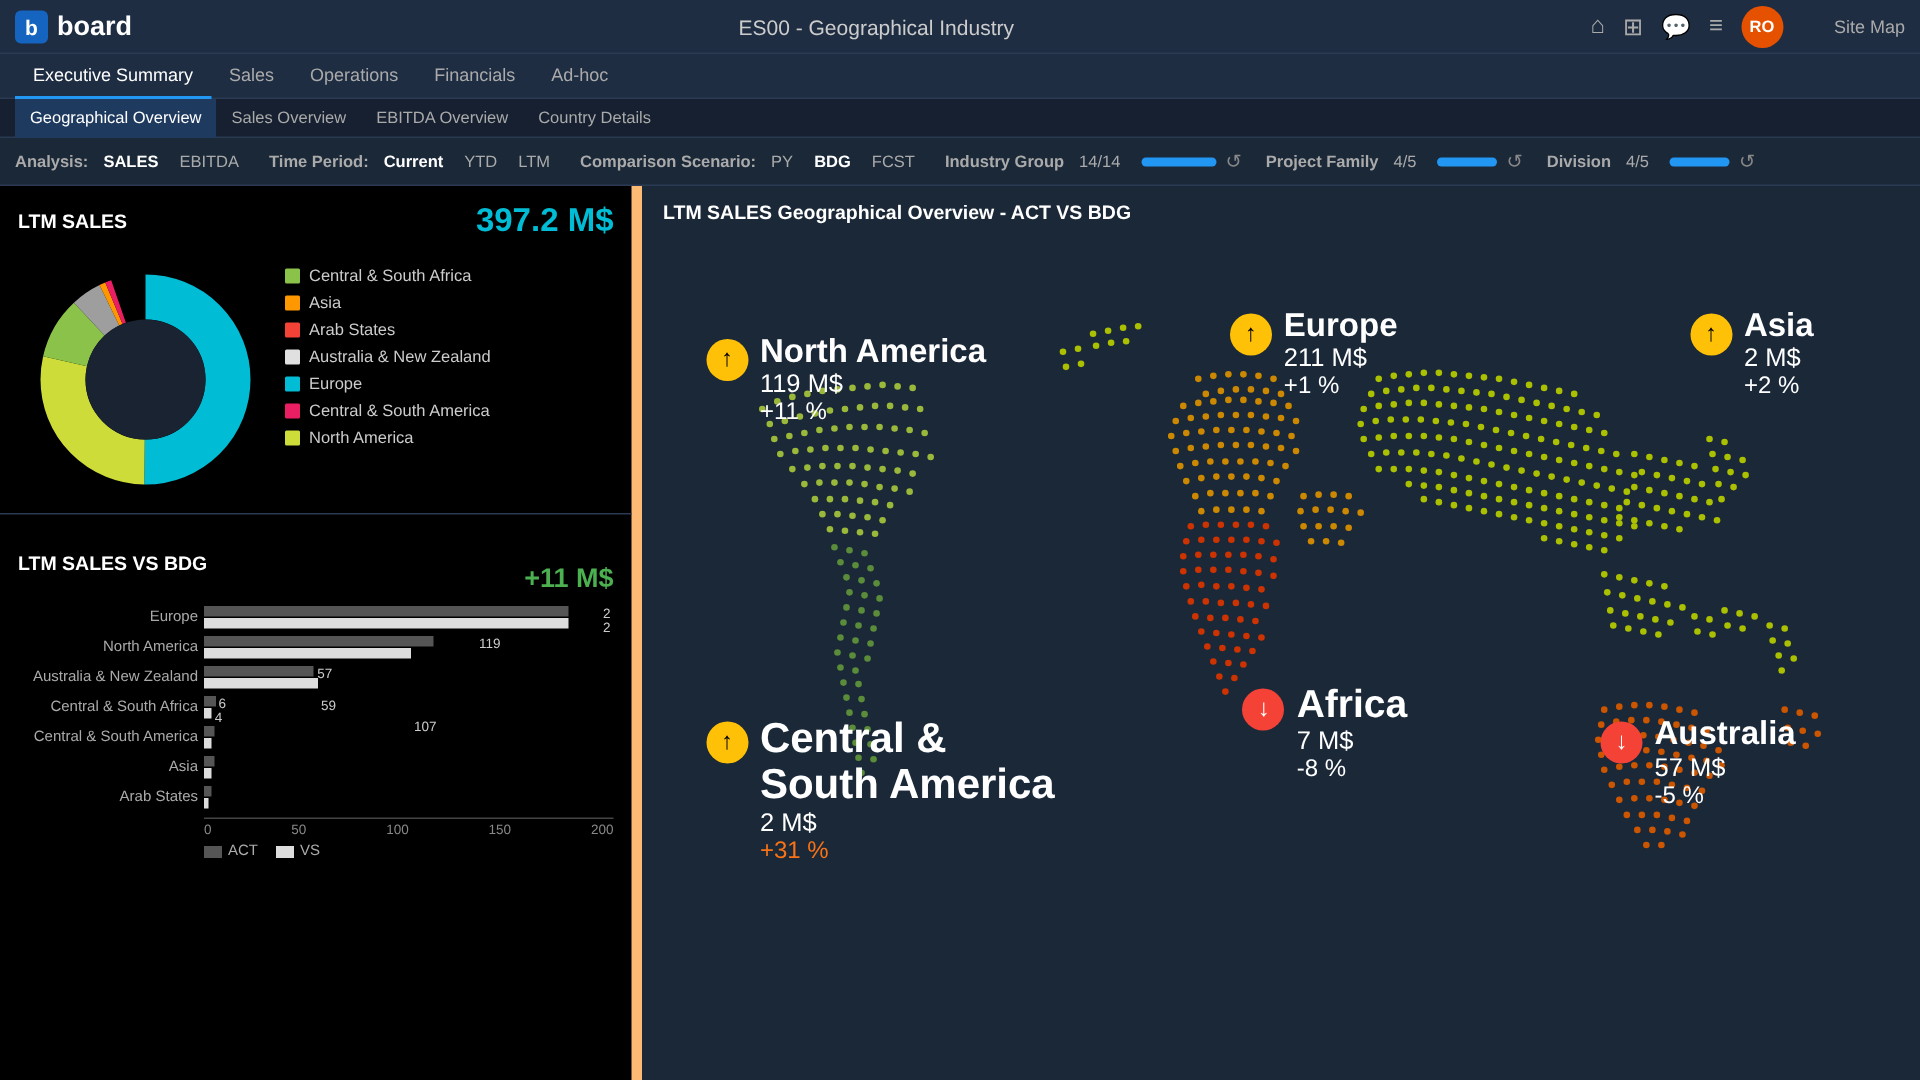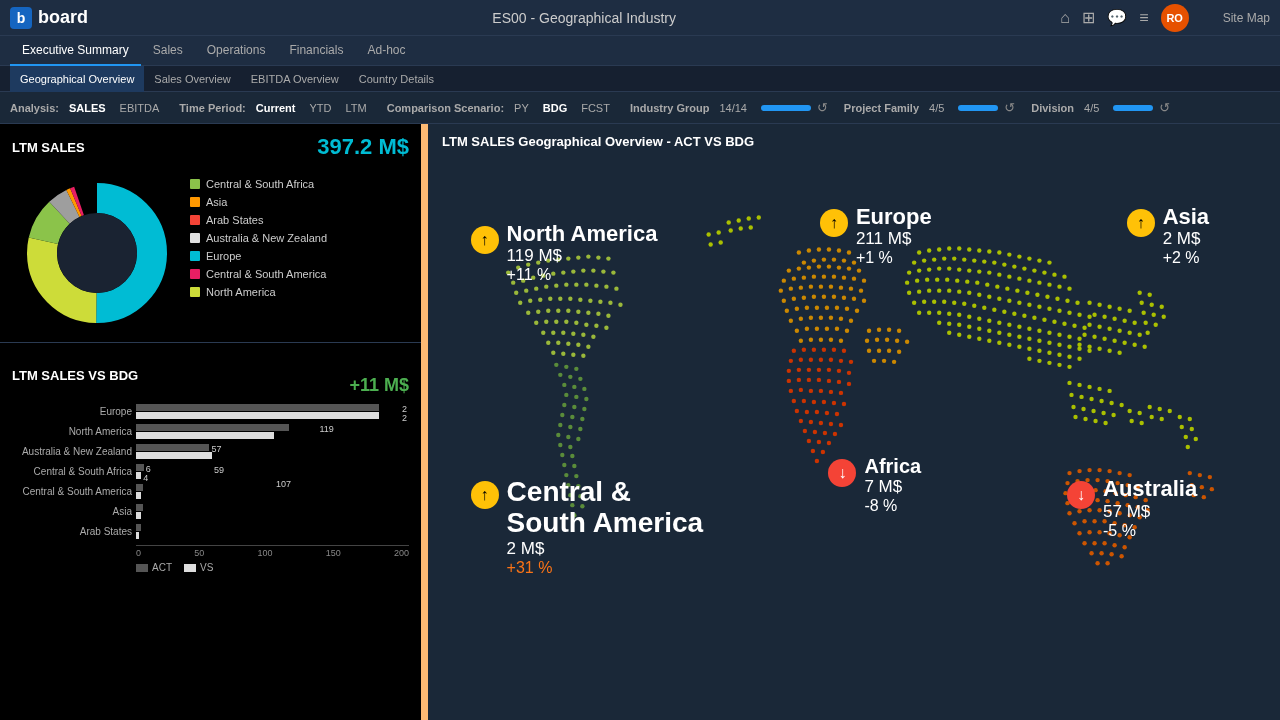--- a/index.html
+++ b/index.html
@@ -970,21 +970,21 @@
             <div style="font-size:17px; color:#fff;">211 M$</div>
             <div style="font-size:16px; color:#fff;">+1 %</div>
           </div>
         </div>
       </div>
 
       <div style="position:absolute; top:54%; left:47%;">
         <div style="display:flex; align-items:flex-start; gap:8px;">
           <div style="width:28px; height:28px; border-radius:50%; background:#f44336; display:flex; align-items:center; justify-content:center; font-size:16px; font-weight:bold; color:#fff; flex-shrink:0; margin-top:4px;">↓</div>
           <div>
-            <div style="font-size:20px; font-weight:bold; color:#fff; line-height:1.1;">Africa</div>
+            <div style="font-size:26px; font-weight:bold; color:#fff; line-height:1.1;">Africa</div>
             <div style="font-size:17px; color:#fff;">7 M$</div>
             <div style="font-size:16px; color:#fff;">-8 %</div>
           </div>
         </div>
       </div>
 
       <div style="position:absolute; top:9%; left:82%;">
         <div style="display:flex; align-items:flex-start; gap:8px;">
           <div style="width:28px; height:28px; border-radius:50%; background:#ffc107; display:flex; align-items:center; justify-content:center; font-size:16px; font-weight:bold; color:#000; flex-shrink:0; margin-top:4px;">↑</div>
           <div>

